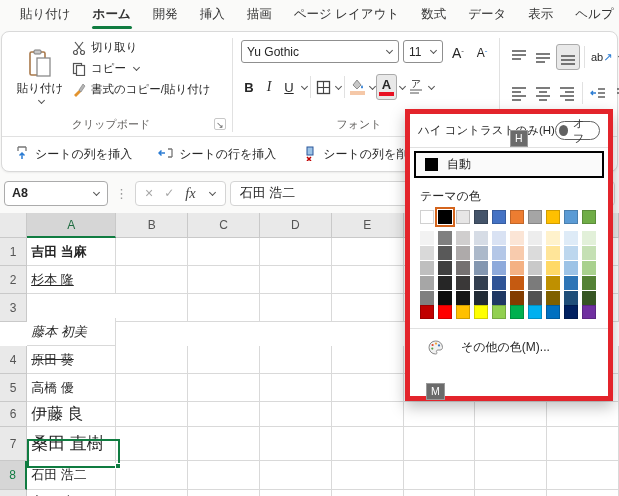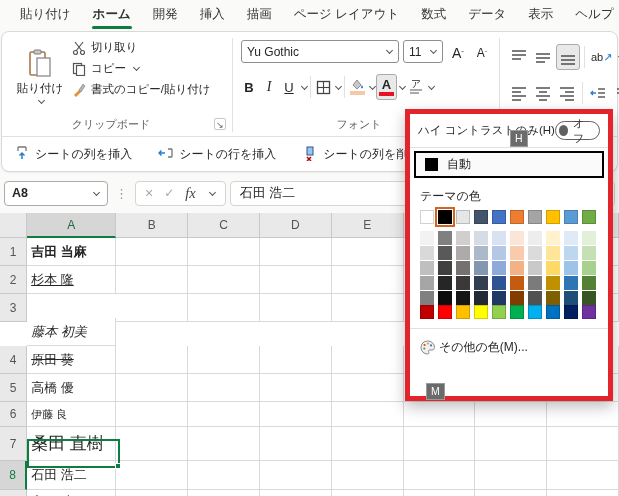--- a/index.html
+++ b/index.html
@@ -88,21 +88,21 @@
   .g-cell { border-right:1px solid #D9D9D9; border-bottom:1px solid #D9D9D9;
     font-size:13px; display:flex; align-items:center; padding-left:4px; overflow:hidden; white-space:nowrap; }
   .g-head { background:#E9E9E9; border-right:1px solid #C9C9C9; border-bottom:1px solid #C9C9C9;
     color:#555; font-size:12px; align-items:center; justify-content:center; padding-left:0; display:flex; }
   .g-head.selc { background:#D6D6D6; color:#1E6C40; border-bottom:2px solid var(--green); }
   .g-head.selr { background:#D6D6D6; color:var(--green); border-right:2px solid var(--green); }
   .st-bold { font-weight:700; }
   .st-underline { text-decoration:underline; }
   .st-italic { font-style:italic;margin-top:24px; }
   .st-strikethrough { text-decoration:line-through; }
-  .st-small { font-size:11px; }
+  .st-small { font-size:16px; }
   .st-large { font-size:17px; }
   #sel-cell { position:absolute; left:27px; top:439px; width:93px; height:29px;
     border:2px solid var(--green); z-index:5; }
   #sel-handle { position:absolute; right:-3px; bottom:-3px; width:6px; height:6px;
     background:var(--green); border:1px solid #fff; }
 
   
   #color-panel { position:absolute; left:405px; top:109px; width:208px; height:292px;
     background:#fff; border:5px solid var(--red); z-index:50;
     box-shadow:0 6px 14px rgba(0,0,0,.25); font-size:12px; }
@@ -115,21 +115,21 @@
   #auto-item { margin:2px 4px; height:27px; border:2px solid #000; background:#FAFAFA;
     display:flex; align-items:center; gap:9px; padding:0 9px; font-size:12px; }
   #auto-swatch { width:13px; height:13px; background:#000; }
   .p-section { padding:8px 10px 5px; font-size:12px; color:#262626; }
   .swatch-row { display:flex; gap:4px; padding:0 10px; }
   .sw { width:14px; height:14px; border:1px solid rgba(0,0,0,.18); }
   .sw.sel { outline:2px solid #D4641C; outline-offset:1px; }
   #variant-grid { display:grid; grid-template-columns:repeat(10,14px); column-gap:4px; row-gap:1px;
     padding:7px 10px 0; }
   .vs { width:14px; height:14px; }
-  #more-colors { display:flex; align-items:center; gap:4px; padding:7px 10px; font-size:12px; }
+  #more-colors { display:flex; align-items:center; gap:18px; padding:7px 10px; font-size:12px;margin-left:8px; }
   .keytip { position:absolute; background:#6B6B6B; color:#fff; font-size:10.5px;
     padding:1px 4px; border:1px solid #9a9a9a; z-index:60; line-height:13px; }
   #keytip-h { left:100px; top:16px; }
   #keytip-m { left:16px; top:269px; }
 
   :root { --green:#107C41; --red:#E3242B; }
 </style>
 </head>
 <body>
 

